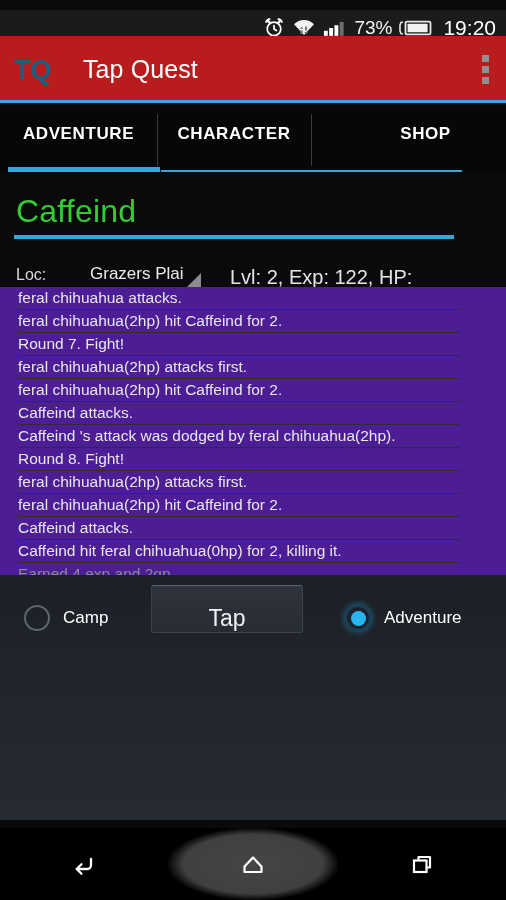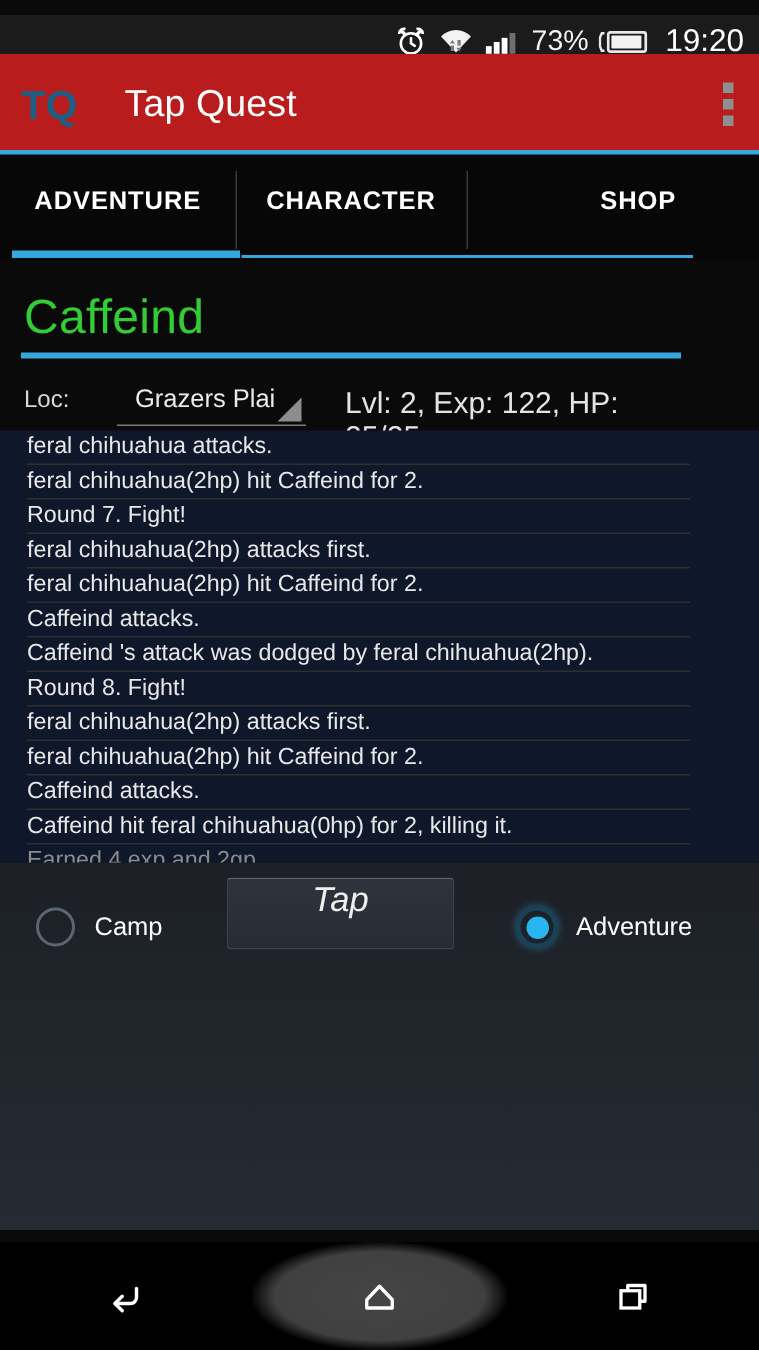--- a/index.html
+++ b/index.html
@@ -62,42 +62,42 @@
   .tab-rule-gap1 { position:absolute; left:160px; top:167px; width:1px; height:5px; background:#070707; }
 
   
   .char-name {
     position:absolute; left:16px; top:193px;
     color:#33cc33; font-size:32px; letter-spacing:0.2px;
   }
   .char-rule { position:absolute; left:14px; top:235px; width:440px; height:4px; background:#35a7dd; }
 
   
-  .loc-row { position:absolute; left:0; top:250px; width:438px; height:36px;padding-left:33px; }
+  .loc-row { position:absolute; left:0; top:258px; width:438px; height:36px;padding-left:33px; }
   .loc-label { position:absolute; left:16px; top:8px; color:#d8d8d8; font-size:16px; }
   .spinner {
     position:absolute; left:78px; top:0px; width:126px; height:34px;
     border-bottom:1px solid #7b7b7b; cursor:pointer; overflow:hidden;
   }
   .spinner-text {
     position:absolute; left:12px; top:6px; width:104px;
     color:#eaeaea; font-size:17px; white-space:nowrap; overflow:hidden;
   }
   .spinner-arrow {
     position:absolute; right:3px; bottom:2px;
     width:0; height:0;
     border-left:16px solid transparent;
     border-bottom:16px solid #8d8d8d;
   }
   .stats { position:absolute; left:230px; top:8px; color:#e4e4e4; font-size:20px; }
 
   
   .log {
     position:absolute; left:0; top:287px; width:506px; height:288px;
-    background:#0f172a;
+    background:#4c1d95;
   }
   .log-row {
     position:relative; height:23px; margin:0 46px 0 18px;
     border-bottom:1px solid #2e2e2e;
     display:flex; align-items:center;
   }
   .log-row span {
     color:#e8e8e8; font-size:15.5px; white-space:nowrap;
   }
   .log-row.dim span { color:#8b8b8b; }
@@ -123,22 +123,22 @@
   }
   .radio.on::after {
     content:""; width:15px; height:15px; border-radius:50%; background:#29b6f0;
   }
   .radio-label { color:#ffffff; font-size:17px; }
   .tap-btn {
     position:absolute; left:151px; top:10px; width:152px; height:48px;
     background:linear-gradient(#2e333c,#272c34);
     border:1px solid #3b4250; border-top:1px solid #5b6372;
     border-radius:3px;
-    display:flex; align-items:flex-start; justify-content:center;
-    color:#f0f0f0; font-size:23px; cursor:pointer;font-style:italic;
+    display:flex; align-items:flex-end; justify-content:center;
+    color:#f0f0f0; font-size:23px; cursor:pointer;
   }
 
   
   .navbar {
     position:absolute; left:0; top:828px; width:506px; height:72px;
     background:#000;
     display:flex; align-items:center;
   }
   .nav-btn {
     flex:1; height:72px; display:flex; align-items:center; justify-content:center;

